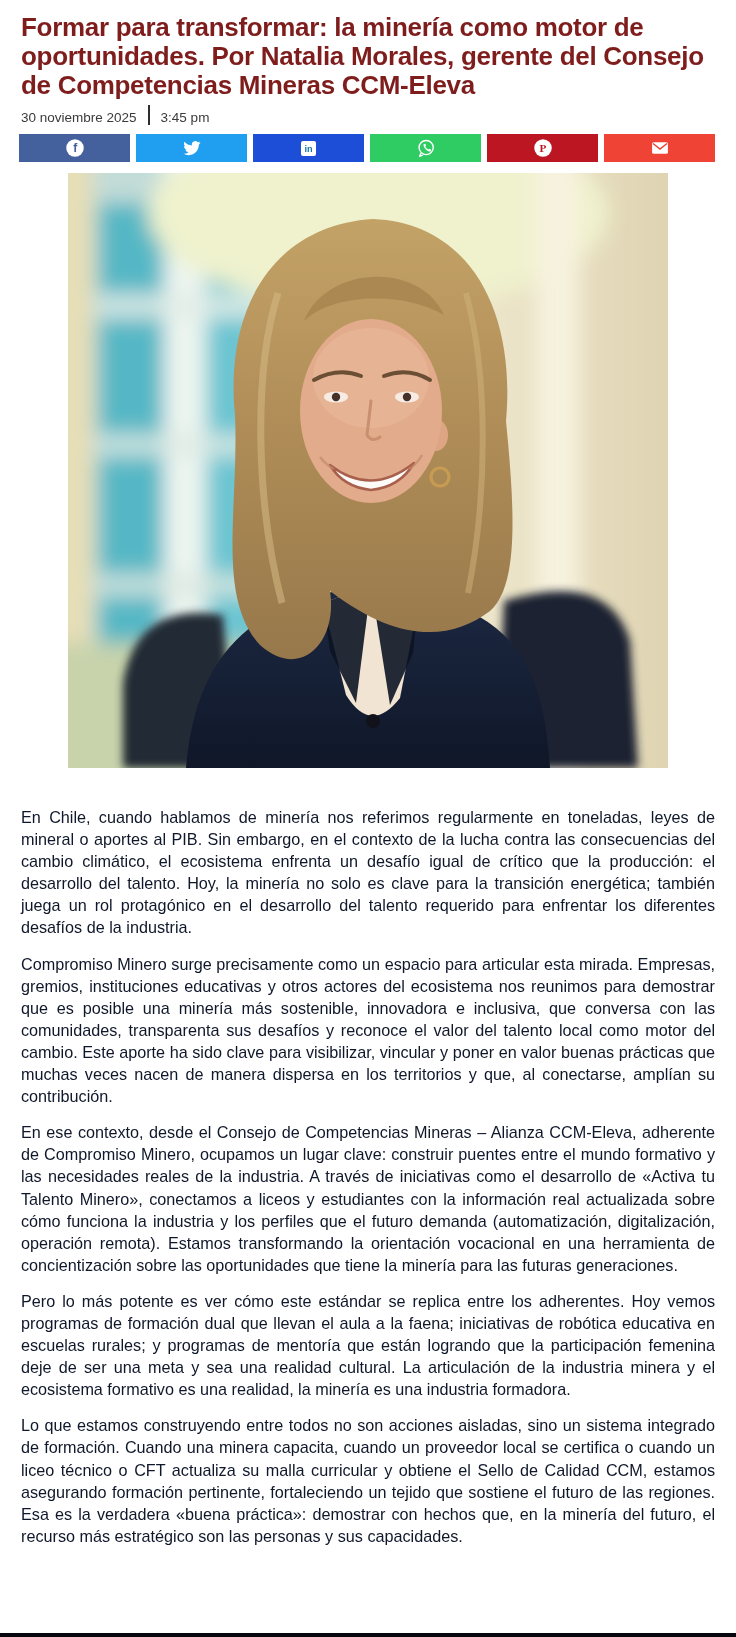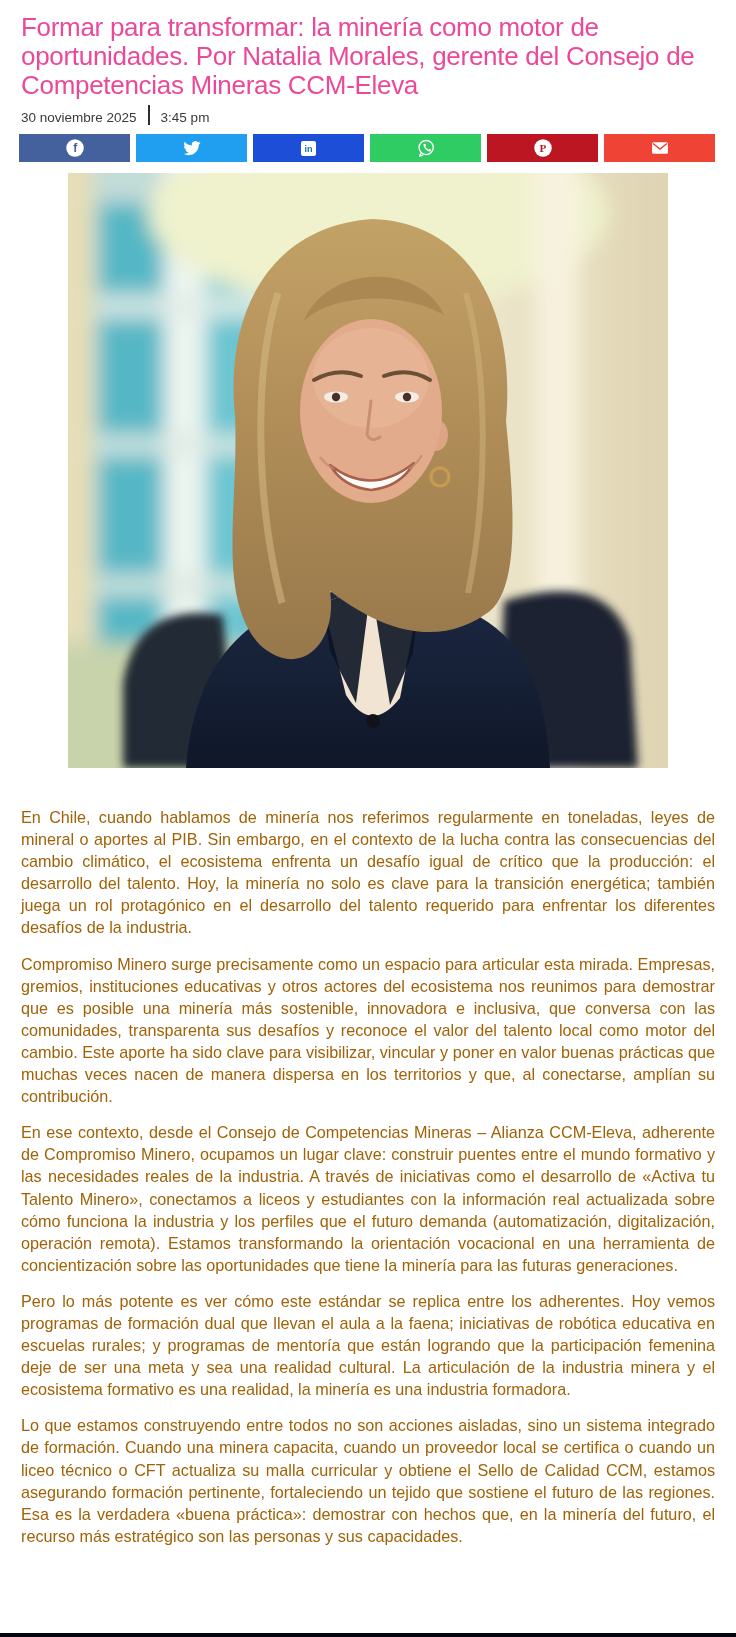--- a/index.html
+++ b/index.html
@@ -2,40 +2,40 @@
 <html lang="es"><head>
 <meta charset="utf-8">
 <style>
   html,body{margin:0;padding:0;background:#ffffff;}
   body{width:736px;font-family:"Liberation Sans",sans-serif;}
   .page{position:relative;width:736px;height:1637px;overflow:hidden;background:#fff;}
   .content{padding:13px 21px 0 21px;}
 
   h1.title{
     margin:0 0 5px 0;
-    font-size:26px;line-height:29px;font-weight:400;
-    color:#ec4899;letter-spacing:-0.3px;
+    font-size:26px;line-height:29px;font-weight:700;
+    color:#7f1d1d;letter-spacing:-0.3px;
   }
   .meta{display:flex;align-items:flex-end;margin:0 0 9px 0;color:#3a3a3a;font-size:13.5px;}
   .meta .divider{width:2px;height:20px;background:#2e2e2e;margin:0 11px;}
 
   .share{display:flex;gap:6px;margin:0 0 11px -2px;}
   .share-btn{
     flex:1;height:28px;border:none;padding:0;margin:0;cursor:pointer;
     display:flex;align-items:center;justify-content:center;background:#888;
   }
   .share-btn svg{display:block;}
 
   figure.photo{margin:0 auto;width:600px;height:595px;}
   figure.photo svg{display:block;}
 
   .body{margin-top:25px;}
   .body p{
     margin:0 0 14px 0;
-    font-size:16.2px;line-height:22.1px;color:#a16207;
+    font-size:16.2px;line-height:22.1px;color:#0f172a;
     text-align:justify;
   }
   .footer-bar{position:absolute;left:0;bottom:0;width:736px;height:4px;background:#06060f;}
 </style>
 </head>
 <body>
 
 <div class="page">
   <div class="content">
 

